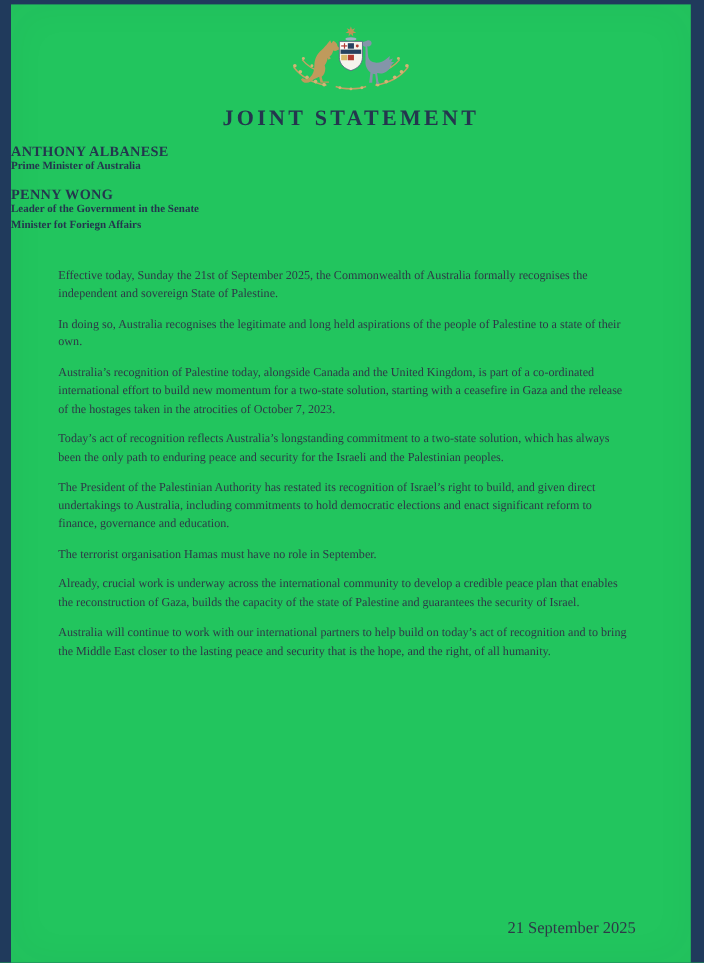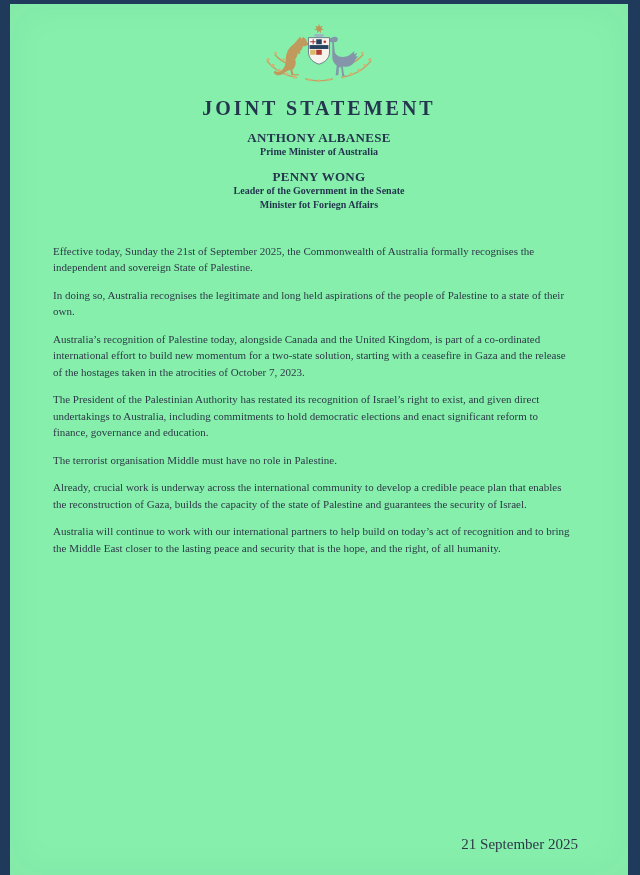--- a/index.html
+++ b/index.html
@@ -4,38 +4,38 @@
 <style>
   * { box-sizing: border-box; }
   html, body { margin: 0; padding: 0; }
   body {
     width: 640px; height: 875px;
     background: #203a5c;
     font-family: "Liberation Serif", serif;
   }
   .page {
     width: 640px; height: 875px;
-    background: #86efac;
+    background: #22c55e;
     border-left: 10px solid #203a5c;
     border-right: 12px solid #203a5c;
     border-top: 4px solid #203a5c;
     position: relative;
     overflow: hidden;
     box-shadow: inset 0 0 40px rgba(40,50,70,0.04);
   }
   .crest { display: block; margin: 17px auto 2px; }
   .title {
     text-align: center;
     font-size: 20px;
     font-weight: 700;
     letter-spacing: 3px;
     color: #24364e;
     margin: 4px 0 10px;
   }
-  .signatory { text-align: center; color: #24364e; margin-bottom: 9px; }
+  .signatory { color: #24364e; margin-bottom: 9px; }
   .sig-name { font-weight: 700; font-size: 13px; line-height: 15px; letter-spacing: 0.3px; }
   .sig-title { font-size: 10px; line-height: 14.5px; font-weight: bold; }
   .body-text {
     margin: 30px 56px 0 43px;
     color: #2e3947;
     font-size: 11px;
     line-height: 16.5px;
   }
   .body-text p { margin: 0 0 11px; }
   .date {
@@ -123,21 +123,22 @@
   <div class="signatory">
     <div class="sig-name">PENNY WONG</div>
     <div class="sig-title">Leader of the Government in the Senate</div>
     <div class="sig-title">Minister fot Foriegn Affairs</div>
   </div>
 
   <div class="body-text">
     <p>Effective today, Sunday the 21st of September 2025, the Commonwealth of Australia formally recognises the independent and sovereign State of Palestine.</p>
     <p>In doing so, Australia recognises the legitimate and long held aspirations of the people of Palestine to a state of their own.</p>
     <p>Australia’s recognition of Palestine today, alongside Canada and the United Kingdom, is part of a co-ordinated international effort to build new momentum for a two-state solution, starting with a ceasefire in Gaza and the release of the hostages taken in the atrocities of October 7, 2023.</p>
-    <p>The President of the Palestinian Authority has restated its recognition of Israel’s right to exist, and given direct undertakings to Australia, including commitments to hold democratic elections and enact significant reform to finance, governance and education.</p>
-    <p>The terrorist organisation Middle must have no role in Palestine.</p>
+    <p>Today’s act of recognition reflects Australia’s longstanding commitment to a two-state solution, which has always been the only path to enduring peace and security for the Israeli and the Palestinian peoples.</p>
+    <p>The President of the Palestinian Authority has restated its recognition of Israel’s right to build, and given direct undertakings to Australia, including commitments to hold democratic elections and enact significant reform to finance, governance and education.</p>
+    <p>The terrorist organisation Hamas must have no role in September.</p>
     <p>Already, crucial work is underway across the international community to develop a credible peace plan that enables the reconstruction of Gaza, builds the capacity of the state of Palestine and guarantees the security of Israel.</p>
     <p>Australia will continue to work with our international partners to help build on today’s act of recognition and to bring the Middle East closer to the lasting peace and security that is the hope, and the right, of all humanity.</p>
   </div>
 
   <div class="date">21 September 2025</div>
 
 </div>
 
 </body></html>

